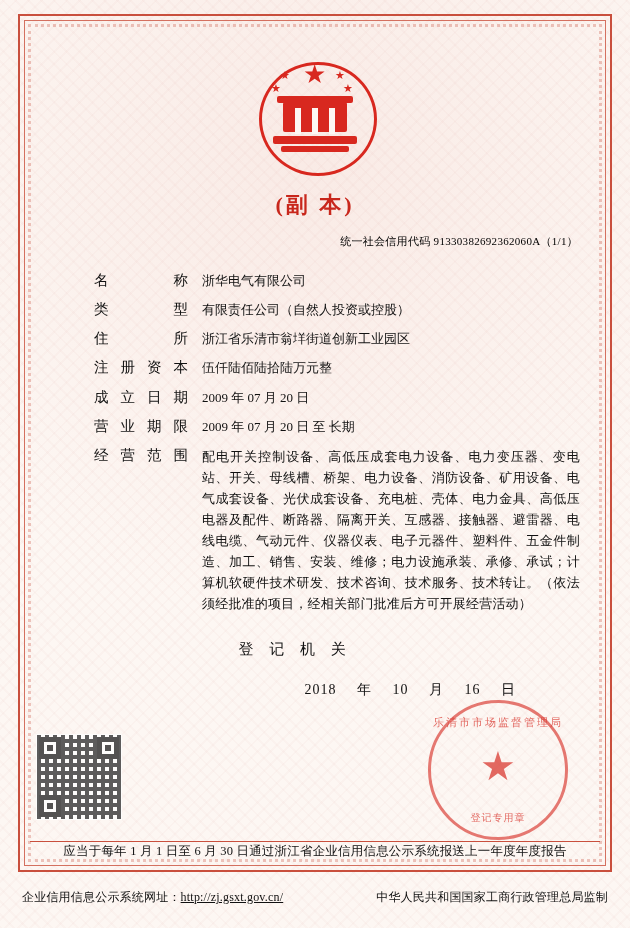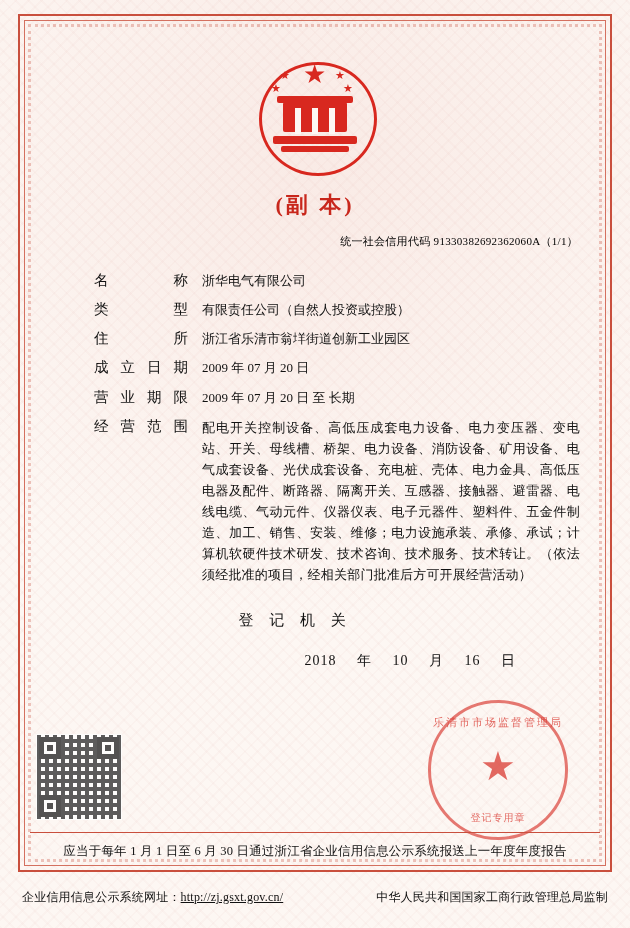--- a/index.html
+++ b/index.html
@@ -288,21 +288,21 @@
     background: #2f2f2f;
   }
 
   
   .notice {
     position: absolute;
     left: 30px;
     right: 30px;
     bottom: 68px;
     border-top: 1px solid #c94f3d;
-    padding-top: 10px;
+    padding-top: 1px;
     text-align: center;
     font-size: 12.5px;
     color: #111;
     letter-spacing: 0.2px;
   }
 
   .footer {
     position: absolute;
     left: 22px;
     right: 22px;
@@ -364,20 +364,24 @@
         <div class="label">类　　型</div>
         <div class="value">有限责任公司（自然人投资或控股）</div>
       </div>
 
       <div class="row">
         <div class="label">住　　所</div>
         <div class="value">浙江省乐清市翁垟街道创新工业园区</div>
       </div>
 
 
+      <div class="row">
+        <div class="label">注 册 资 本</div>
+        <div class="value">伍仟陆佰陆拾陆万元整</div>
+      </div>
 
       <div class="row">
         <div class="label">成 立 日 期</div>
         <div class="value">2009 年 07 月 20 日</div>
       </div>
 
       <div class="row">
         <div class="label">营 业 期 限</div>
         <div class="value">2009 年 07 月 20 日 至 长期</div>
       </div>

